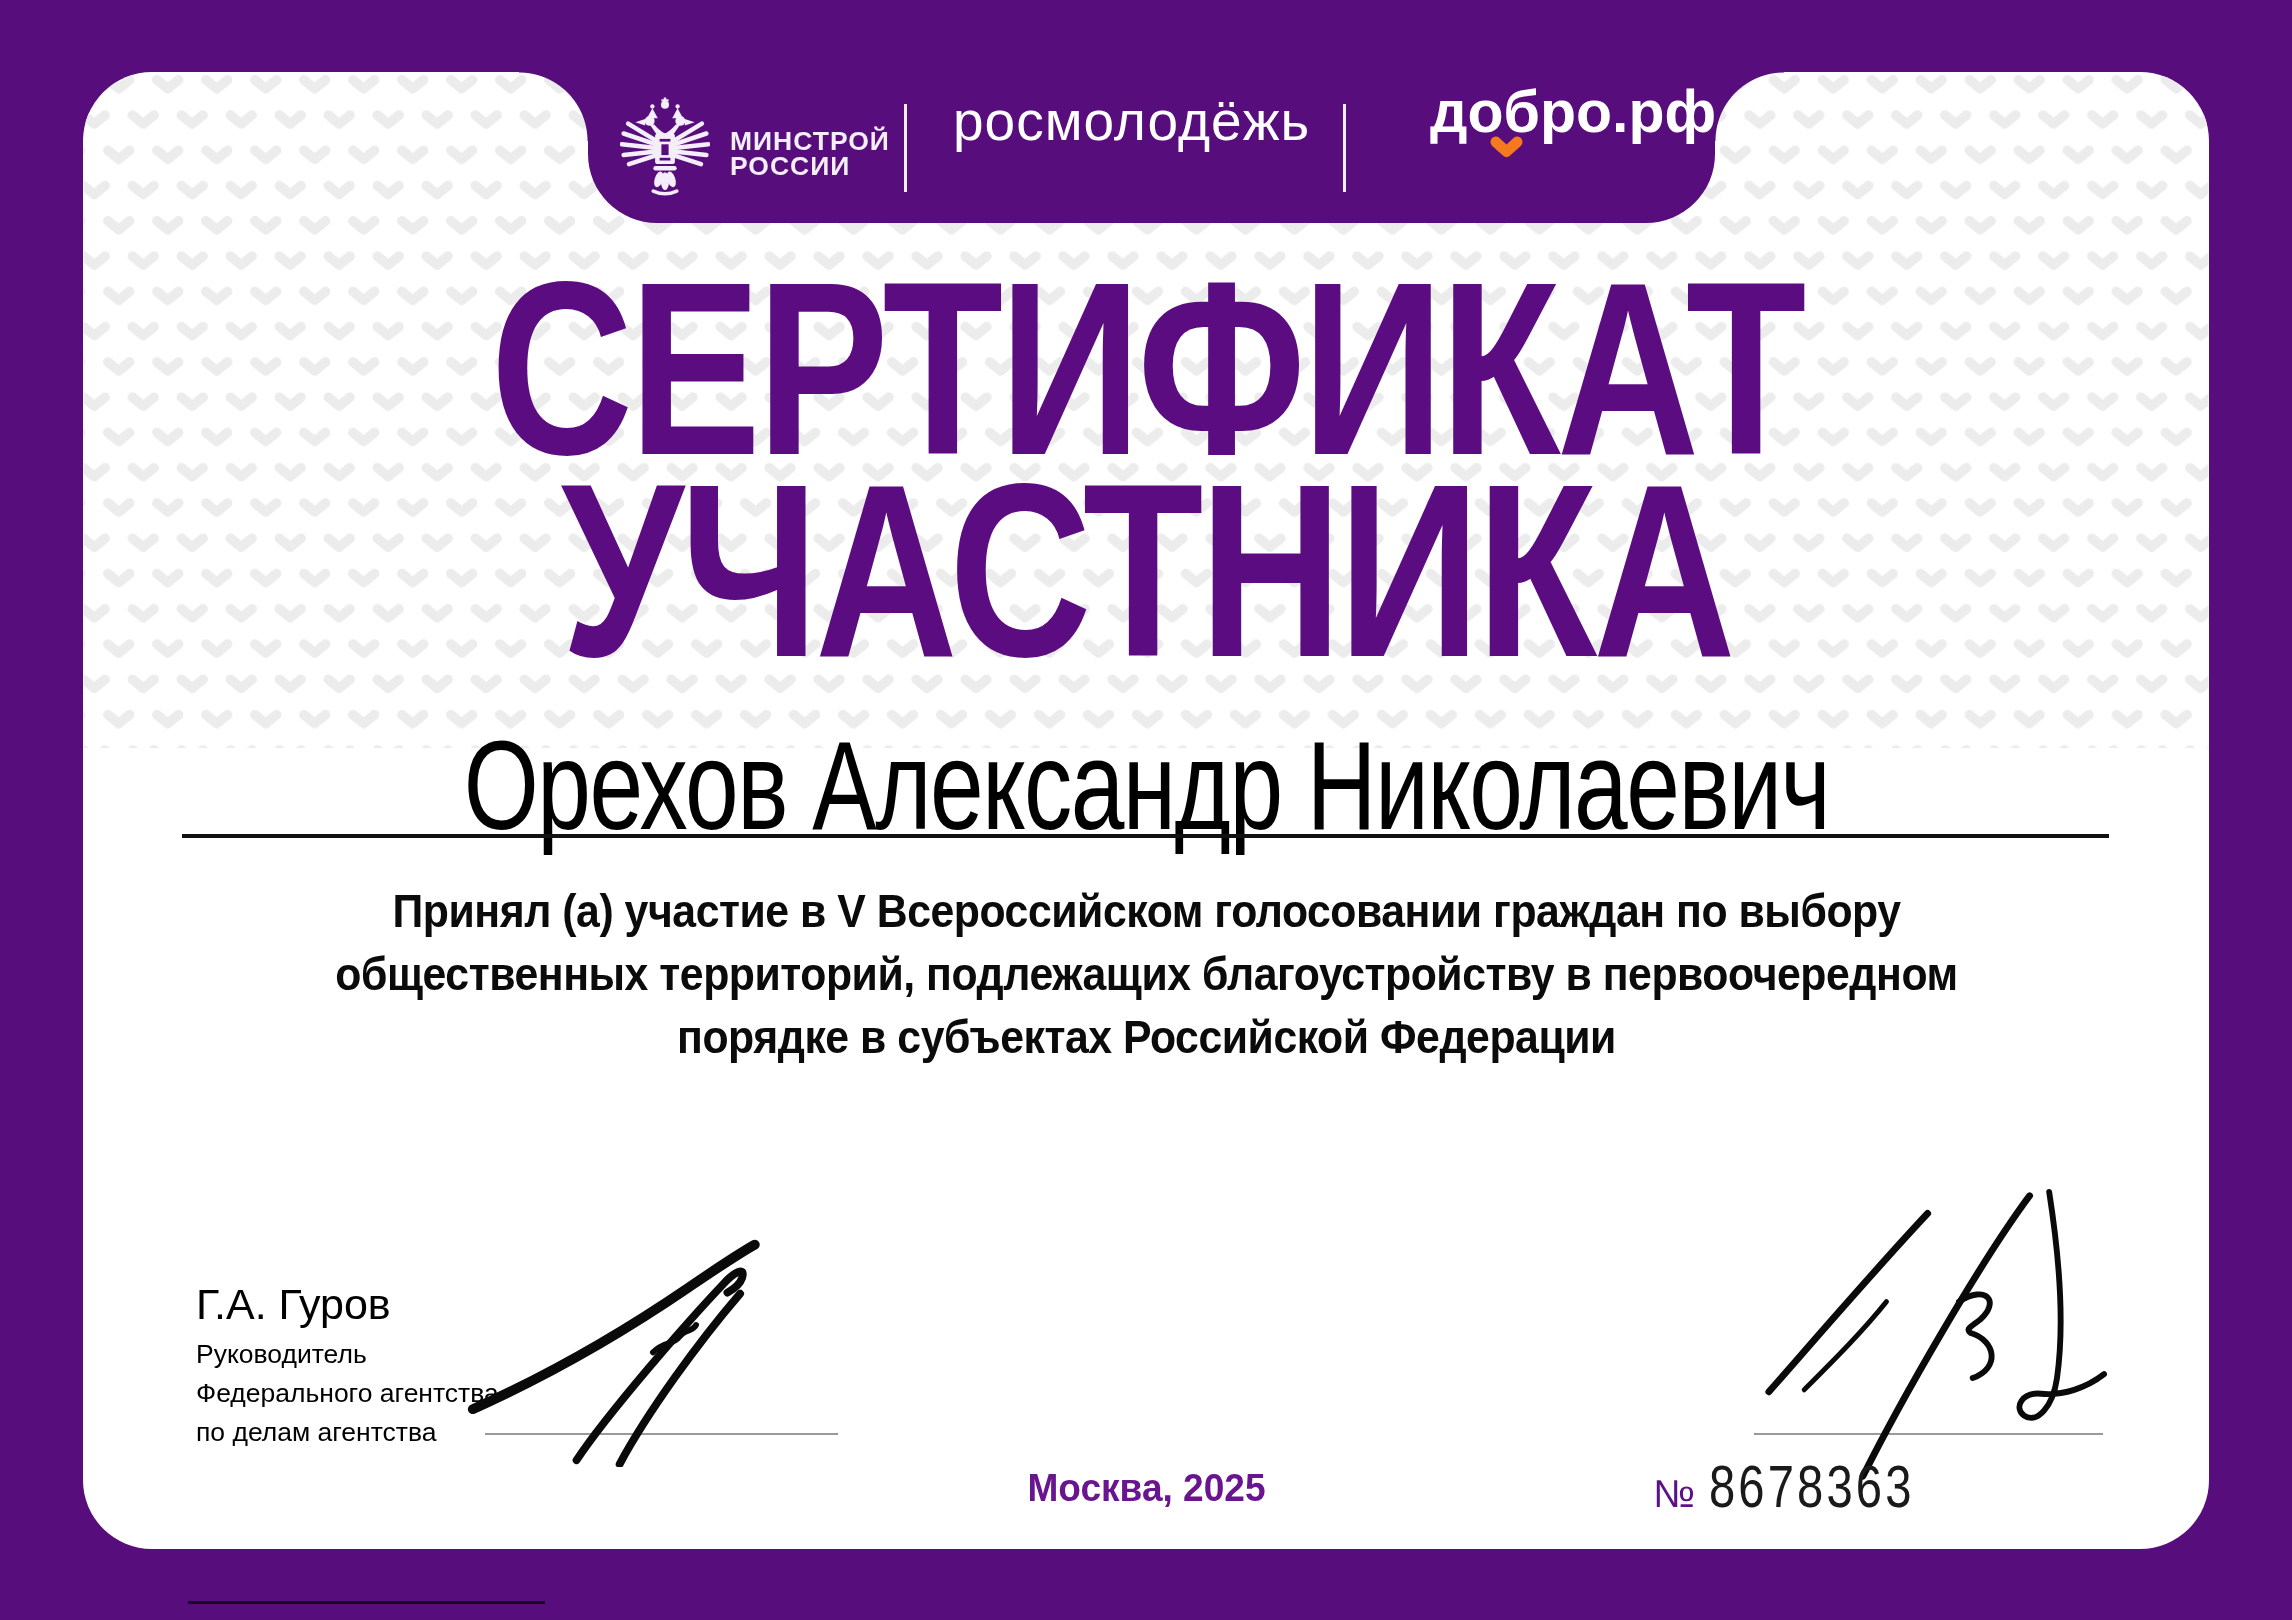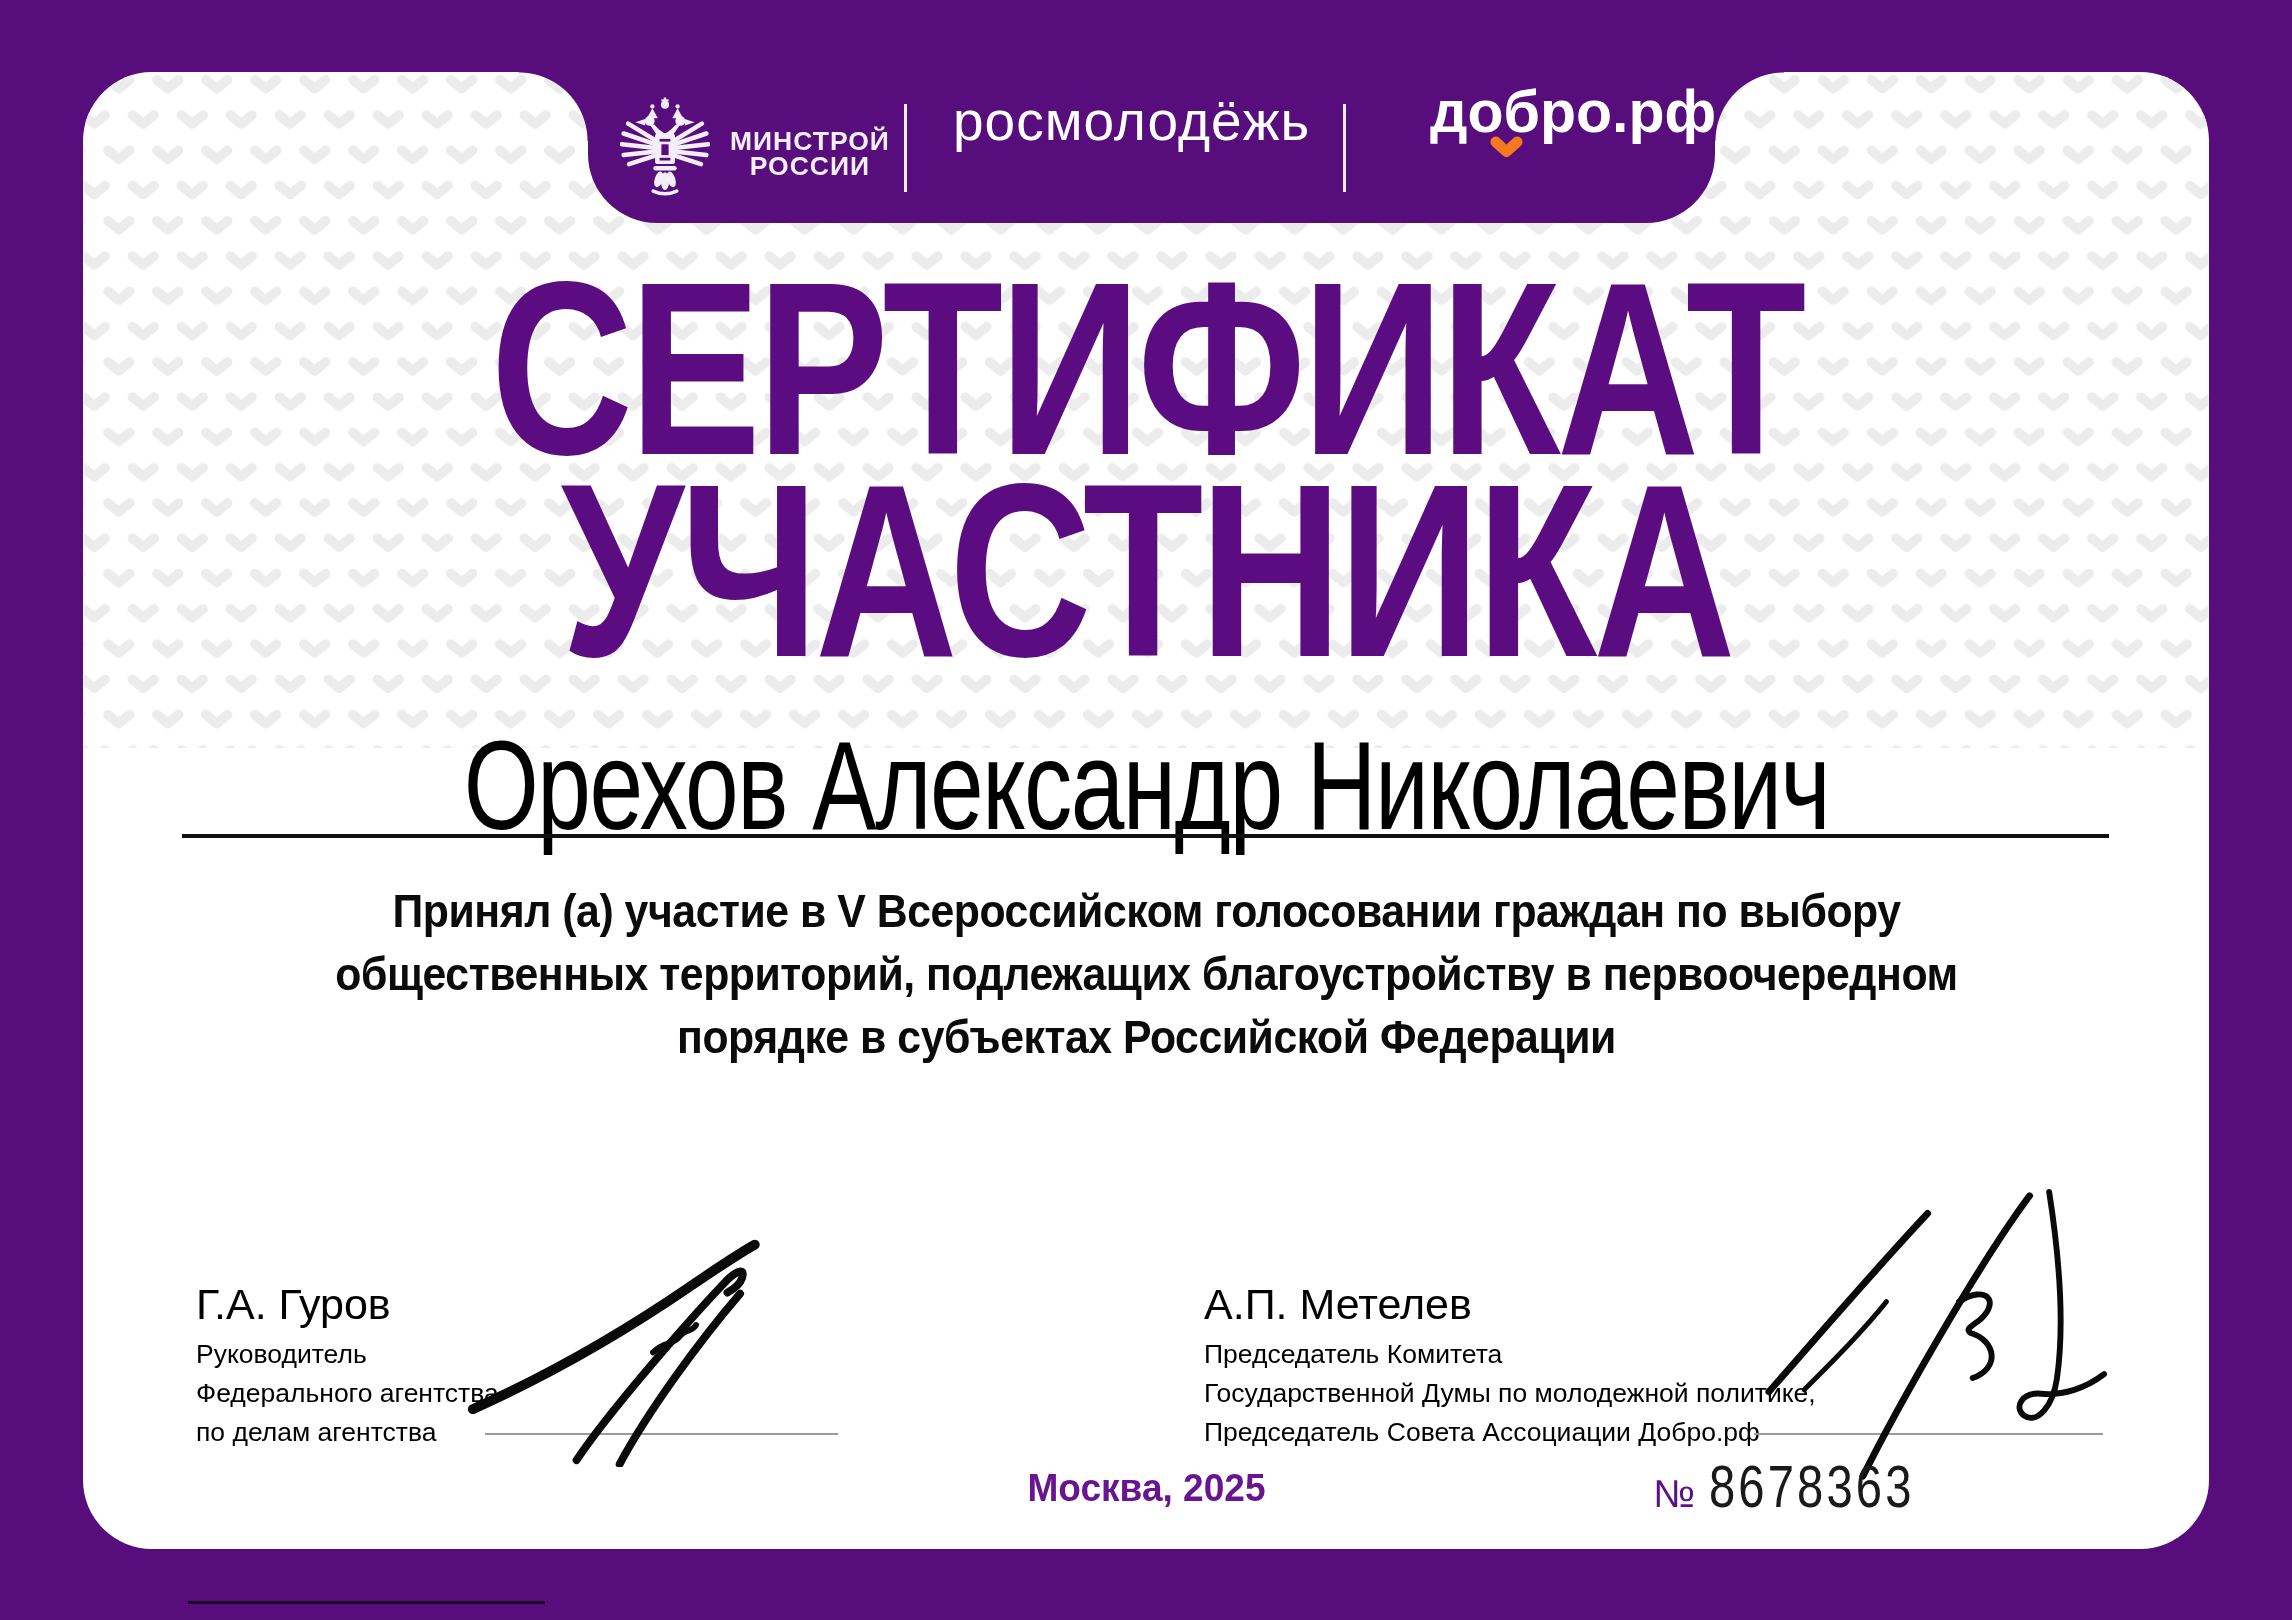--- a/index.html
+++ b/index.html
@@ -27,21 +27,21 @@
   
   .tab{
     position:absolute;left:588px;top:0;width:1127px;height:223px;
     background:var(--purple);border-radius:0 0 69px 69px;
   }
   .fillet{position:absolute;top:72px;width:69px;height:69px;}
   .fillet.left{left:519px;background:radial-gradient(circle 69px at 0px 69px, rgba(0,0,0,0) 0 68px, var(--purple) 69px);}
   .fillet.right{left:1715px;background:radial-gradient(circle 69px at 69px 69px, rgba(0,0,0,0) 0 68px, var(--purple) 69px);}
   .logos{
     position:absolute;left:588px;top:0;width:1127px;height:223px;
-    display:flex;align-items:center;justify-content:center;text-align:center;
+    display:flex;align-items:center;justify-content:center;
   }
   .emblem-svg{position:absolute;left:32px;top:96px;width:90px;height:102px;}
   .minstroy-text{
     position:absolute;left:142px;top:129px;color:#f4eefa;
     font-weight:700;font-size:26.5px;line-height:24.5px;letter-spacing:1px;
   }
   .logo-divider{position:absolute;top:104px;width:2.9px;height:88px;background:#ffffff;opacity:.92;}
   .divider-1{left:316px;}
   .divider-2{left:755px;}
   .rosmol{
@@ -208,28 +208,20 @@
   <div class="sig-line left"></div>
   <svg class="sig-svg left" viewBox="0 0 340 245" xmlns="http://www.w3.org/2000/svg">
     <g stroke="#0a0a0a" fill="none" stroke-linecap="round">
       <path d="M12 186 C70 160 150 118 232 62 C260 43 282 28 300 18" stroke-width="10"></path>
       <path d="M118 238 C150 190 230 98 268 58 C278 47 291 39 287 52 C285 58 279 63 272 67" stroke-width="8"></path>
       <path d="M162 242 C190 190 242 118 285 68" stroke-width="8"></path>
       <path d="M196 128 C208 116 216 121 223 112 C229 104 237 107 240 100" stroke-width="6"></path>
     </g>
   </svg>
 
-  <div class="signer right">
-    <div class="signer-name">А.П. Метелев</div>
-    <div class="signer-title">
-      <div>Председатель Комитета</div>
-      <div>Государственной Думы по молодежной политике,</div>
-      <div>Председатель Совета Ассоциации Добро.рф</div>
-    </div>
-  </div>
   <div class="sig-line right"></div>
   <svg class="sig-svg right" viewBox="0 0 370 300" xmlns="http://www.w3.org/2000/svg">
     <g stroke="#0a0a0a" fill="none" stroke-linecap="round">
       <path d="M16 210 C60 160 120 90 178 28" stroke-width="7"></path>
       <path d="M52 208 C84 176 112 148 136 118" stroke-width="5"></path>
       <path d="M112 296 C150 220 230 80 282 10" stroke-width="7"></path>
       <path d="M210 118 C238 100 252 118 232 136 C222 144 216 146 222 150 C248 158 252 186 224 196" stroke-width="6"></path>
       <path d="M302 6 C312 70 318 140 310 196 C306 224 290 244 276 234 C266 226 274 210 294 212 C316 214 340 206 358 192" stroke-width="6"></path>
     </g>
   </svg>

